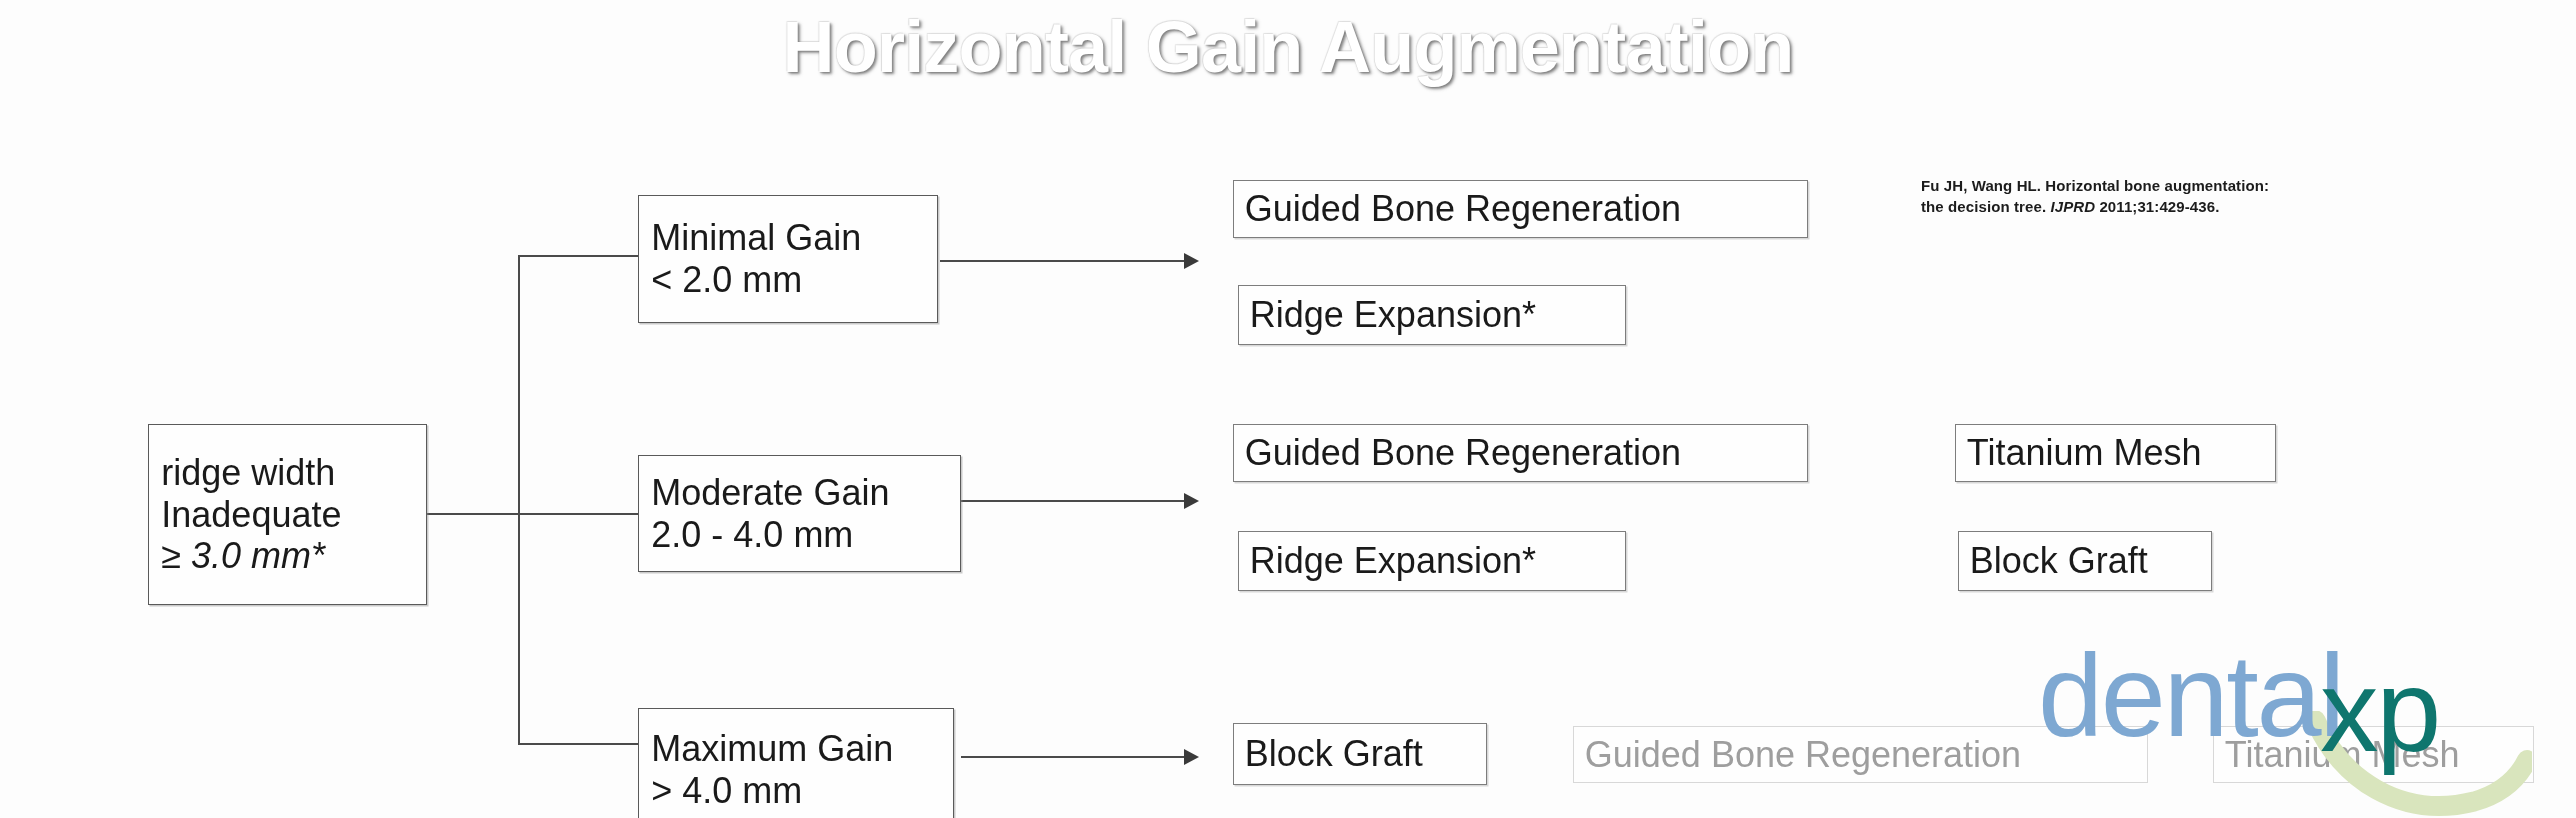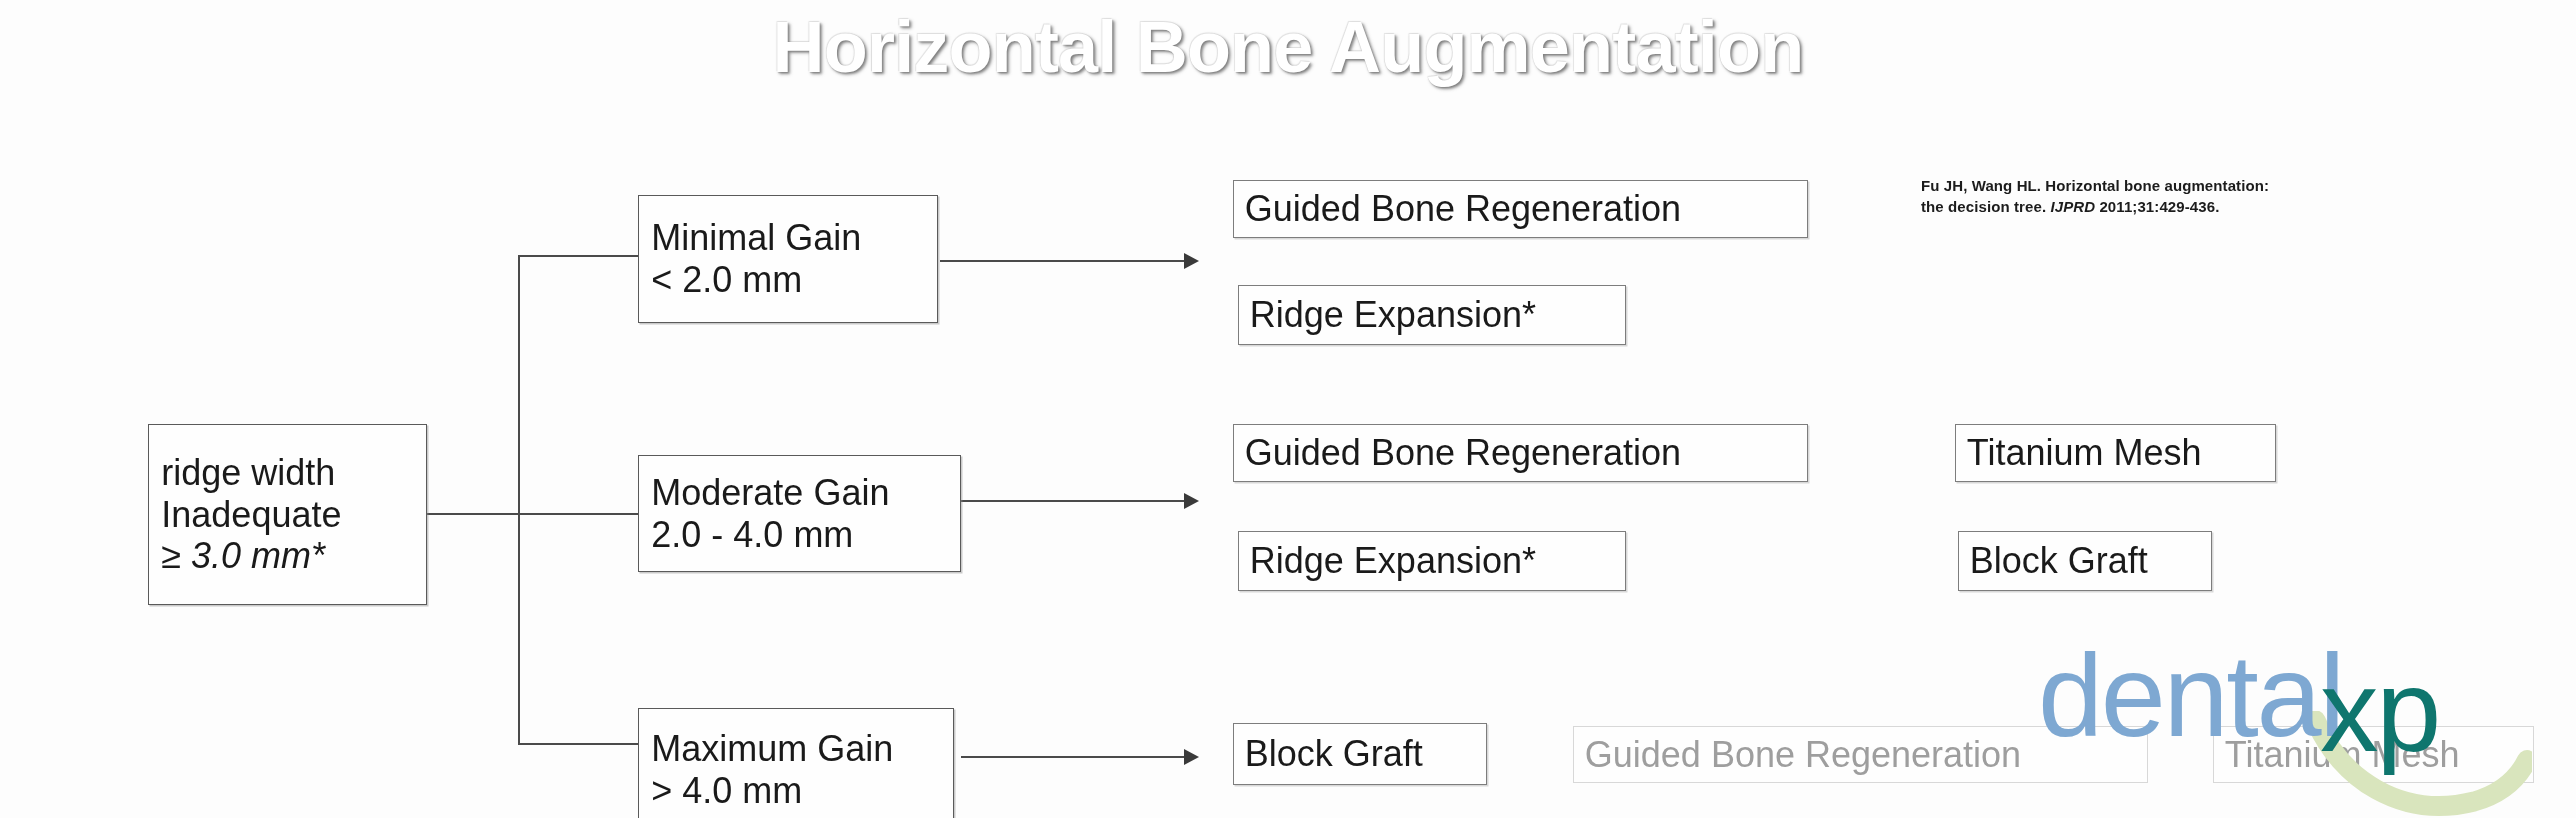--- a/index.html
+++ b/index.html
@@ -155,21 +155,21 @@
     top: 74px;
     width: 223px;
     height: 115px;
   }
 </style>
 </head>
 <body>
 
 <div id="slide">
 
-  <div class="title">Horizontal Bone Augmentation</div>
+  <div class="title">Horizontal Gain Augmentation</div>
 
   <div class="citation">
     <div>Fu JH, Wang HL. Horizontal bone augmentation:</div>
     <div><span>the decision tree. </span><span class="journal">IJPRD</span><span> 2011;31:429-436.</span></div>
   </div>
 
   <div class="hline" style="left:427px; top:513px; width:94px;"></div>
 
   <div class="vline" style="left:518px; top:255px; height:488px;"></div>
 

